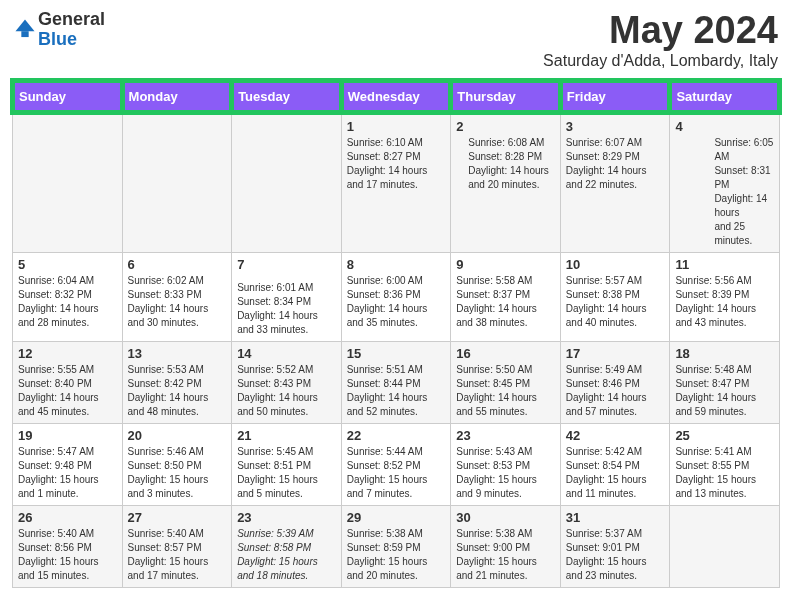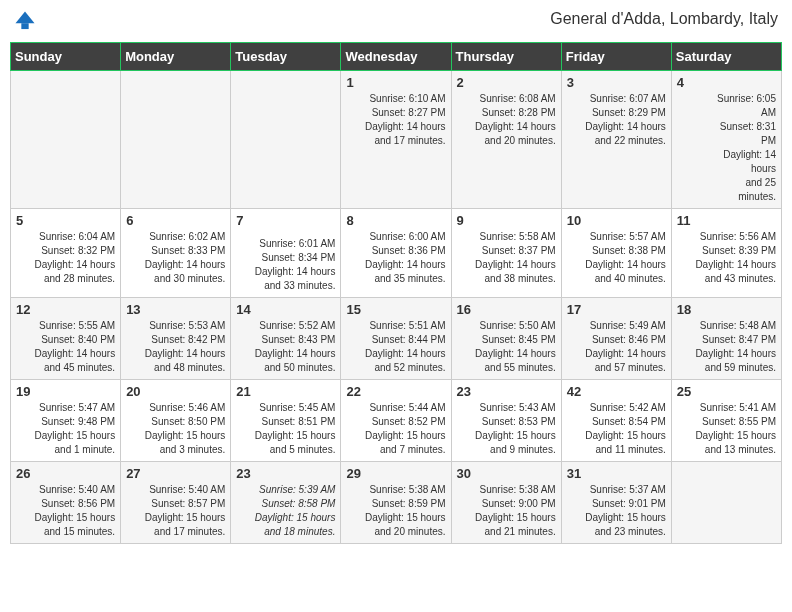--- a/index.html
+++ b/index.html
@@ -43,27 +43,27 @@
     }
     .subtitle {
       font-size: 16px;
       color: #333;
     }
     .calendar {
       width: 100%;
       border-collapse: collapse;
     }
     .calendar th {
-      background-color: #404040;
+      background-color: #8b5cf6;
       color: #fff;
       font-size: 13px;
       font-weight: bold;
       padding: 6px 4px;
       text-align: left;
-      border: 1px solid #22c55e;
+      border: 5px solid #22c55e;
     }
     .calendar td {
       border: 1px solid #ccc;
       vertical-align: top;
       padding: 4px 5px;
       width: calc(100% / 7);
       min-height: 80px;
       font-size: 10.5px;
       color: #333;
       background: #fff;
@@ -77,36 +77,40 @@
     .day-number {
       font-size: 13px;
       font-weight: bold;
       display: block;
       margin-bottom: 2px;
     }
     .day-info {
       font-size: 10px;
       line-height: 1.4;
       color: #333;
-      text-align: right;
     }
     .empty-cell { background-color: inherit; }
   </style>
 </head>
 <body>
 
 <div class="header">
   <div class="logo">
     <svg class="logo-icon" viewBox="0 0 30 30" xmlns="http://www.w3.org/2000/svg">
       <polygon points="15,2 28,18 2,18" fill="#1a6fbe"></polygon>
       <rect x="10" y="18" width="10" height="8" fill="#1a6fbe"></rect>
     </svg>
+    <div class="logo-text">
+      <span class="logo-general">General</span><br>
+      <span class="logo-blue">Blue</span>
+    </div>
   </div>
   <div class="title-block">
-    <div class="subtitle">General d'Adda, Lombardy, Italy</div>
+    <div class="month-title">May 2024</div>
+    <div class="subtitle">Saturday d'Adda, Lombardy, Italy</div>
   </div>
 </div>
 
 <table class="calendar">
   <thead>
     <tr>
     <th>Sunday</th>
         <th>Monday</th>
         <th>Tuesday</th>
         <th>Wednesday</th>

